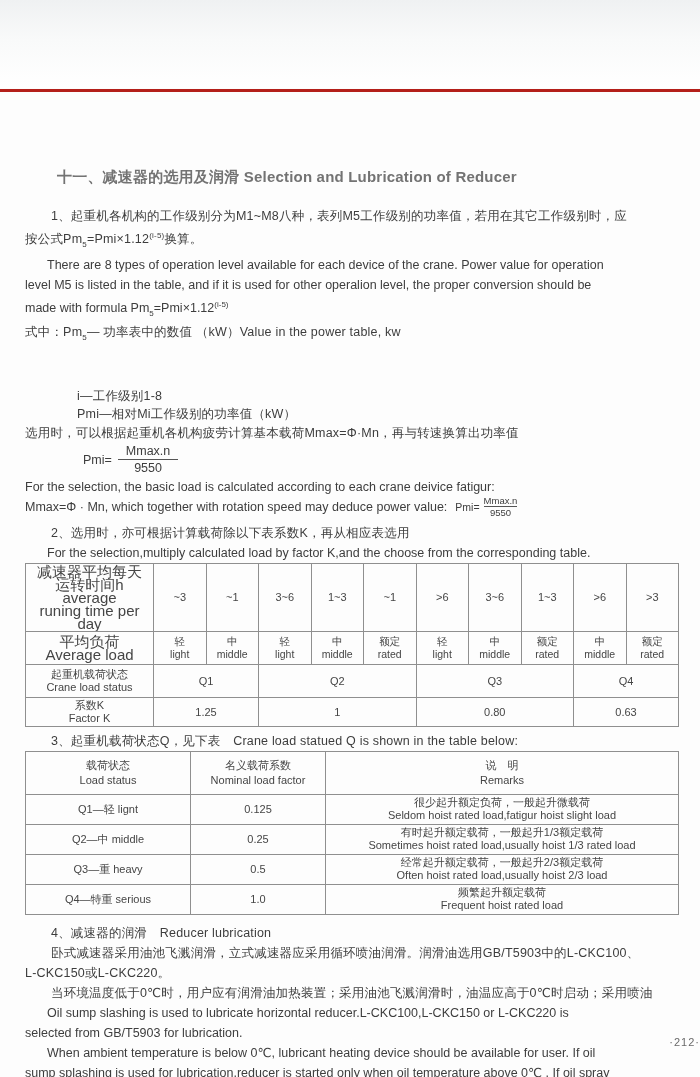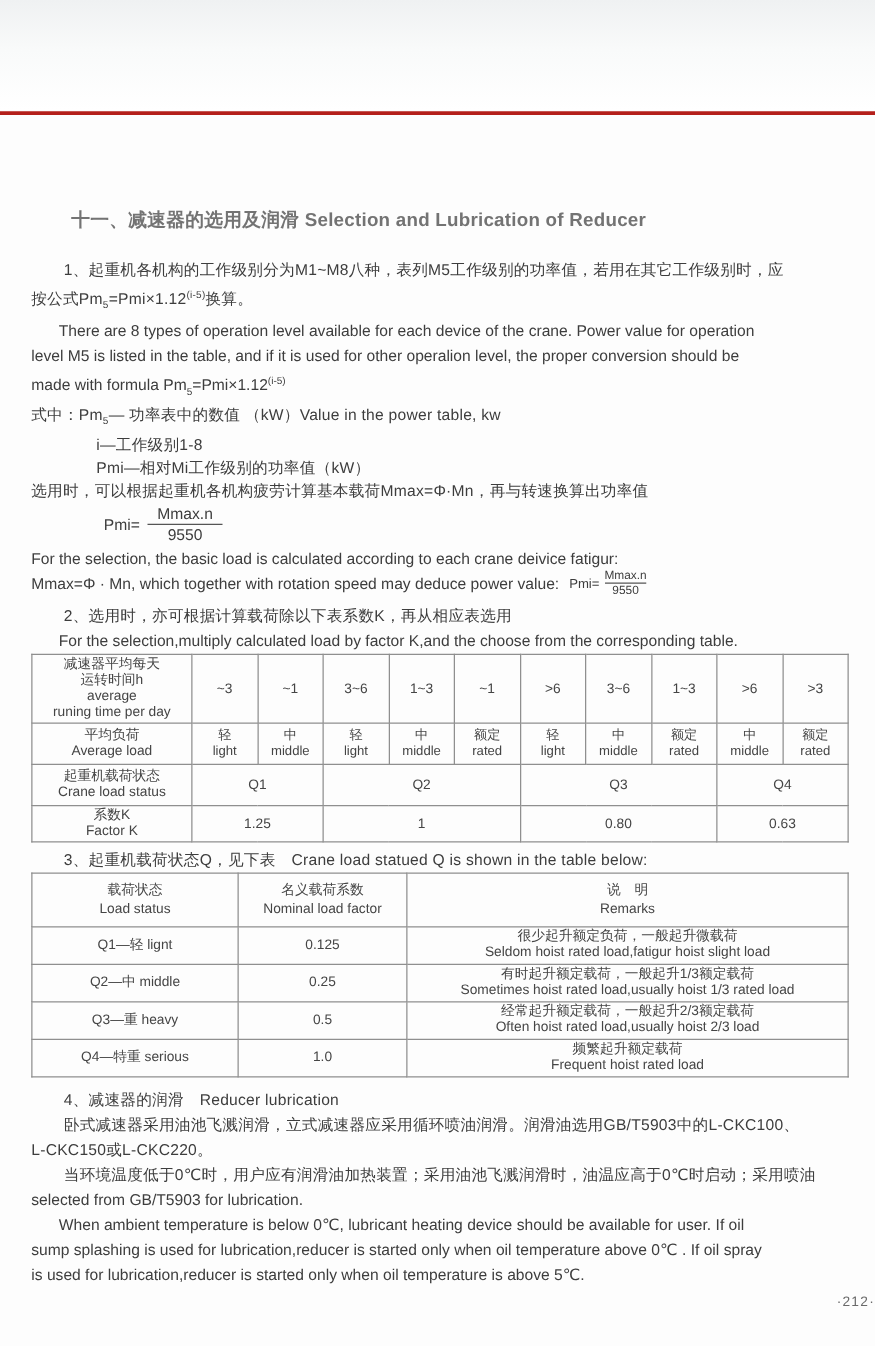--- a/index.html
+++ b/index.html
@@ -25,21 +25,21 @@
   .formula-block{padding-left:58px;height:34px;display:flex;align-items:center;font-size:12.5px;}
   .frac{display:inline-flex;flex-direction:column;text-align:center;margin-left:6px;vertical-align:middle;}
   .frac .num{padding:0 8px 1px 8px;}
   .frac .den{border-top:1px solid #555;padding:1px 8px 0 8px;}
   .inline-frac{display:inline-flex;flex-direction:column;text-align:center;font-size:9.5px;line-height:11px;vertical-align:middle;margin-left:4px;position:relative;top:-2px;}
   .inline-frac .den{border-top:1px solid #555;}
   .forsel2{display:flex;align-items:flex-start;height:26px;}
   table{border-collapse:collapse;table-layout:fixed;width:653px;color:#454545;}
   td,th{border:1px solid #8f8f8f;text-align:center;vertical-align:middle;font-weight:normal;padding:1px 2px;overflow:hidden;}
   .t1{margin-top:0;}
-  .t1 .lbl{font-size:11px;line-height:13px;}
+  .t1 .lbl{font-size:15px;line-height:13px;}
   .t1 .v{font-size:11px;}
   .t1 .dual{font-size:10.5px;line-height:13px;}
   .t1 .row-time td{height:52px;}
   .t1 .row-load td{height:30px;}
   .t1 .row-status td{height:30px;font-size:11px;}
   .t1 .row-k td{height:26px;font-size:11px;}
   .sec3-line{margin-top:4px;}
   .t2 .hdr td{height:40px;font-size:11px;line-height:15px;}
   .t2 .r td{height:27px;font-size:11px;line-height:13px;}
   .t2 .status-cell{text-align:center;}
@@ -56,21 +56,21 @@
 
   <div class="doc-title">十一、减速器的选用及润滑  Selection and Lubrication of Reducer</div>
 
   <div class="line cnline indent p-top">1、起重机各机构的工作级别分为M1~M8八种，表列M5工作级别的功率值，若用在其它工作级别时，应</div>
   <div class="line cnline"><span>按公式Pm</span><sub class="f">5</sub><span>=Pmi×1.12</span><sup class="f">(i-5)</sup><span>换算。</span></div>
   <div class="line indent-sm">There are 8 types of operation level available for each device of the crane. Power value for operation</div>
   <div class="line">level M5 is listed in the table, and if it is used for other operalion level, the proper conversion should be</div>
   <div class="line"><span>made with formula Pm</span><sub class="f">5</sub><span>=Pmi×1.12</span><sup class="f">(i-5)</sup></div>
 
   <div class="line cnline" style="line-height:18px;"><span>式中：Pm</span><sub class="f">5</sub><span>— 功率表中的数值 （kW）Value in the power table, kw</span></div>
-  <div class="line cnline hang" style="line-height:18px;">i—工作级别1-8</div>
+  <div class="line cnline hang" style="line-height:18px;margin-top:40px;">i—工作级别1-8</div>
   <div class="line cnline hang" style="line-height:18px;">Pmi—相对Mi工作级别的功率值（kW）</div>
 
   <div class="line cnline">选用时，可以根据起重机各机构疲劳计算基本载荷Mmax=Φ·Mn，再与转速换算出功率值</div>
 
   <div class="formula-block">
     <span>Pmi=</span>
     <span class="frac">
         <span class="num">Mmax.n</span>
         <span class="den">9550</span>
       </span>
@@ -239,20 +239,21 @@
           </td>
     </tr>
   </tbody>
     </table>
 
   <div class="sec4">
     <div class="line cnline indent">4、减速器的润滑　Reducer lubrication</div>
     <div class="line cnline indent">卧式减速器采用油池飞溅润滑，立式减速器应采用循环喷油润滑。润滑油选用GB/T5903中的L-CKC100、</div>
     <div class="line cnline">L-CKC150或L-CKC220。</div>
     <div class="line cnline indent">当环境温度低于0℃时，用户应有润滑油加热装置；采用油池飞溅润滑时，油温应高于0℃时启动；采用喷油</div>
+    <div class="line indent-sm">Oil sump slashing is used to lubricate horizontal reducer.L-CKC100,L-CKC150 or L-CKC220 is</div>
     <div class="line">selected from GB/T5903 for lubrication.</div>
     <div class="line indent-sm">When ambient temperature is below 0℃, lubricant heating device should be available for user. If oil</div>
     <div class="line">sump splashing is used for lubrication,reducer is started only when oil temperature above 0℃ . If oil spray</div>
     <div class="line">is used for lubrication,reducer is started only when oil temperature is above 5℃.</div>
   </div>
 
 </div>
 
 <div class="footer">·212·</div>
 

